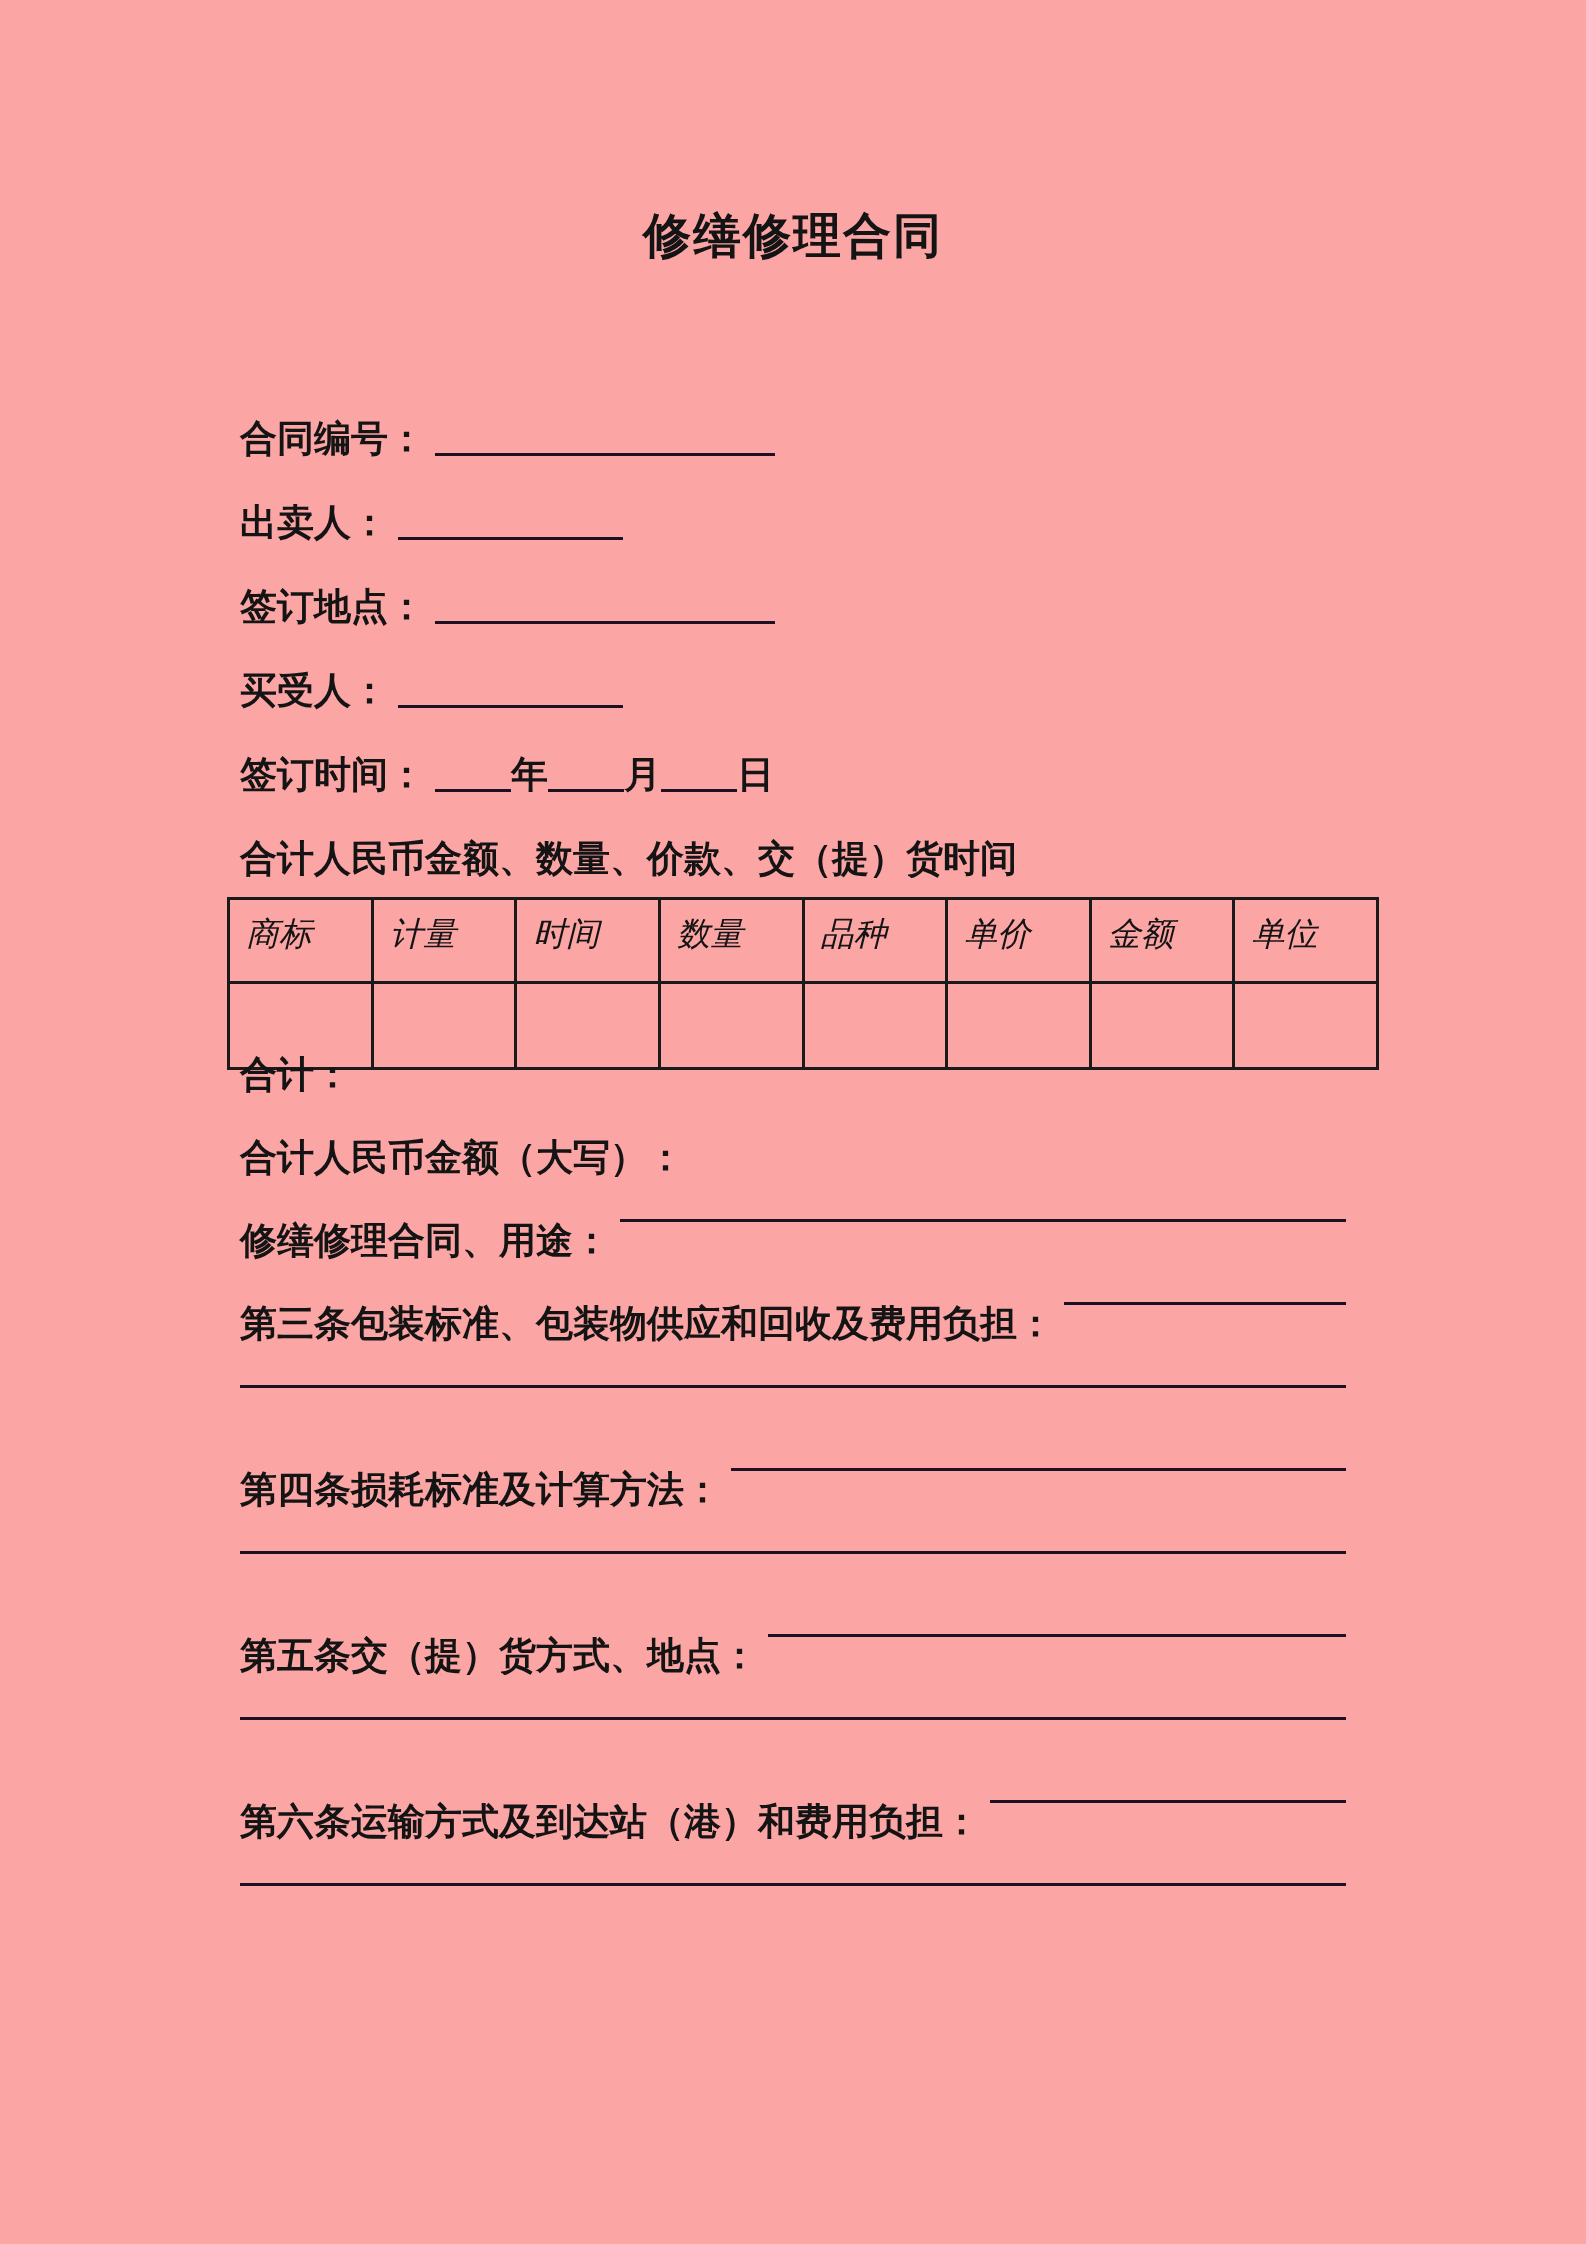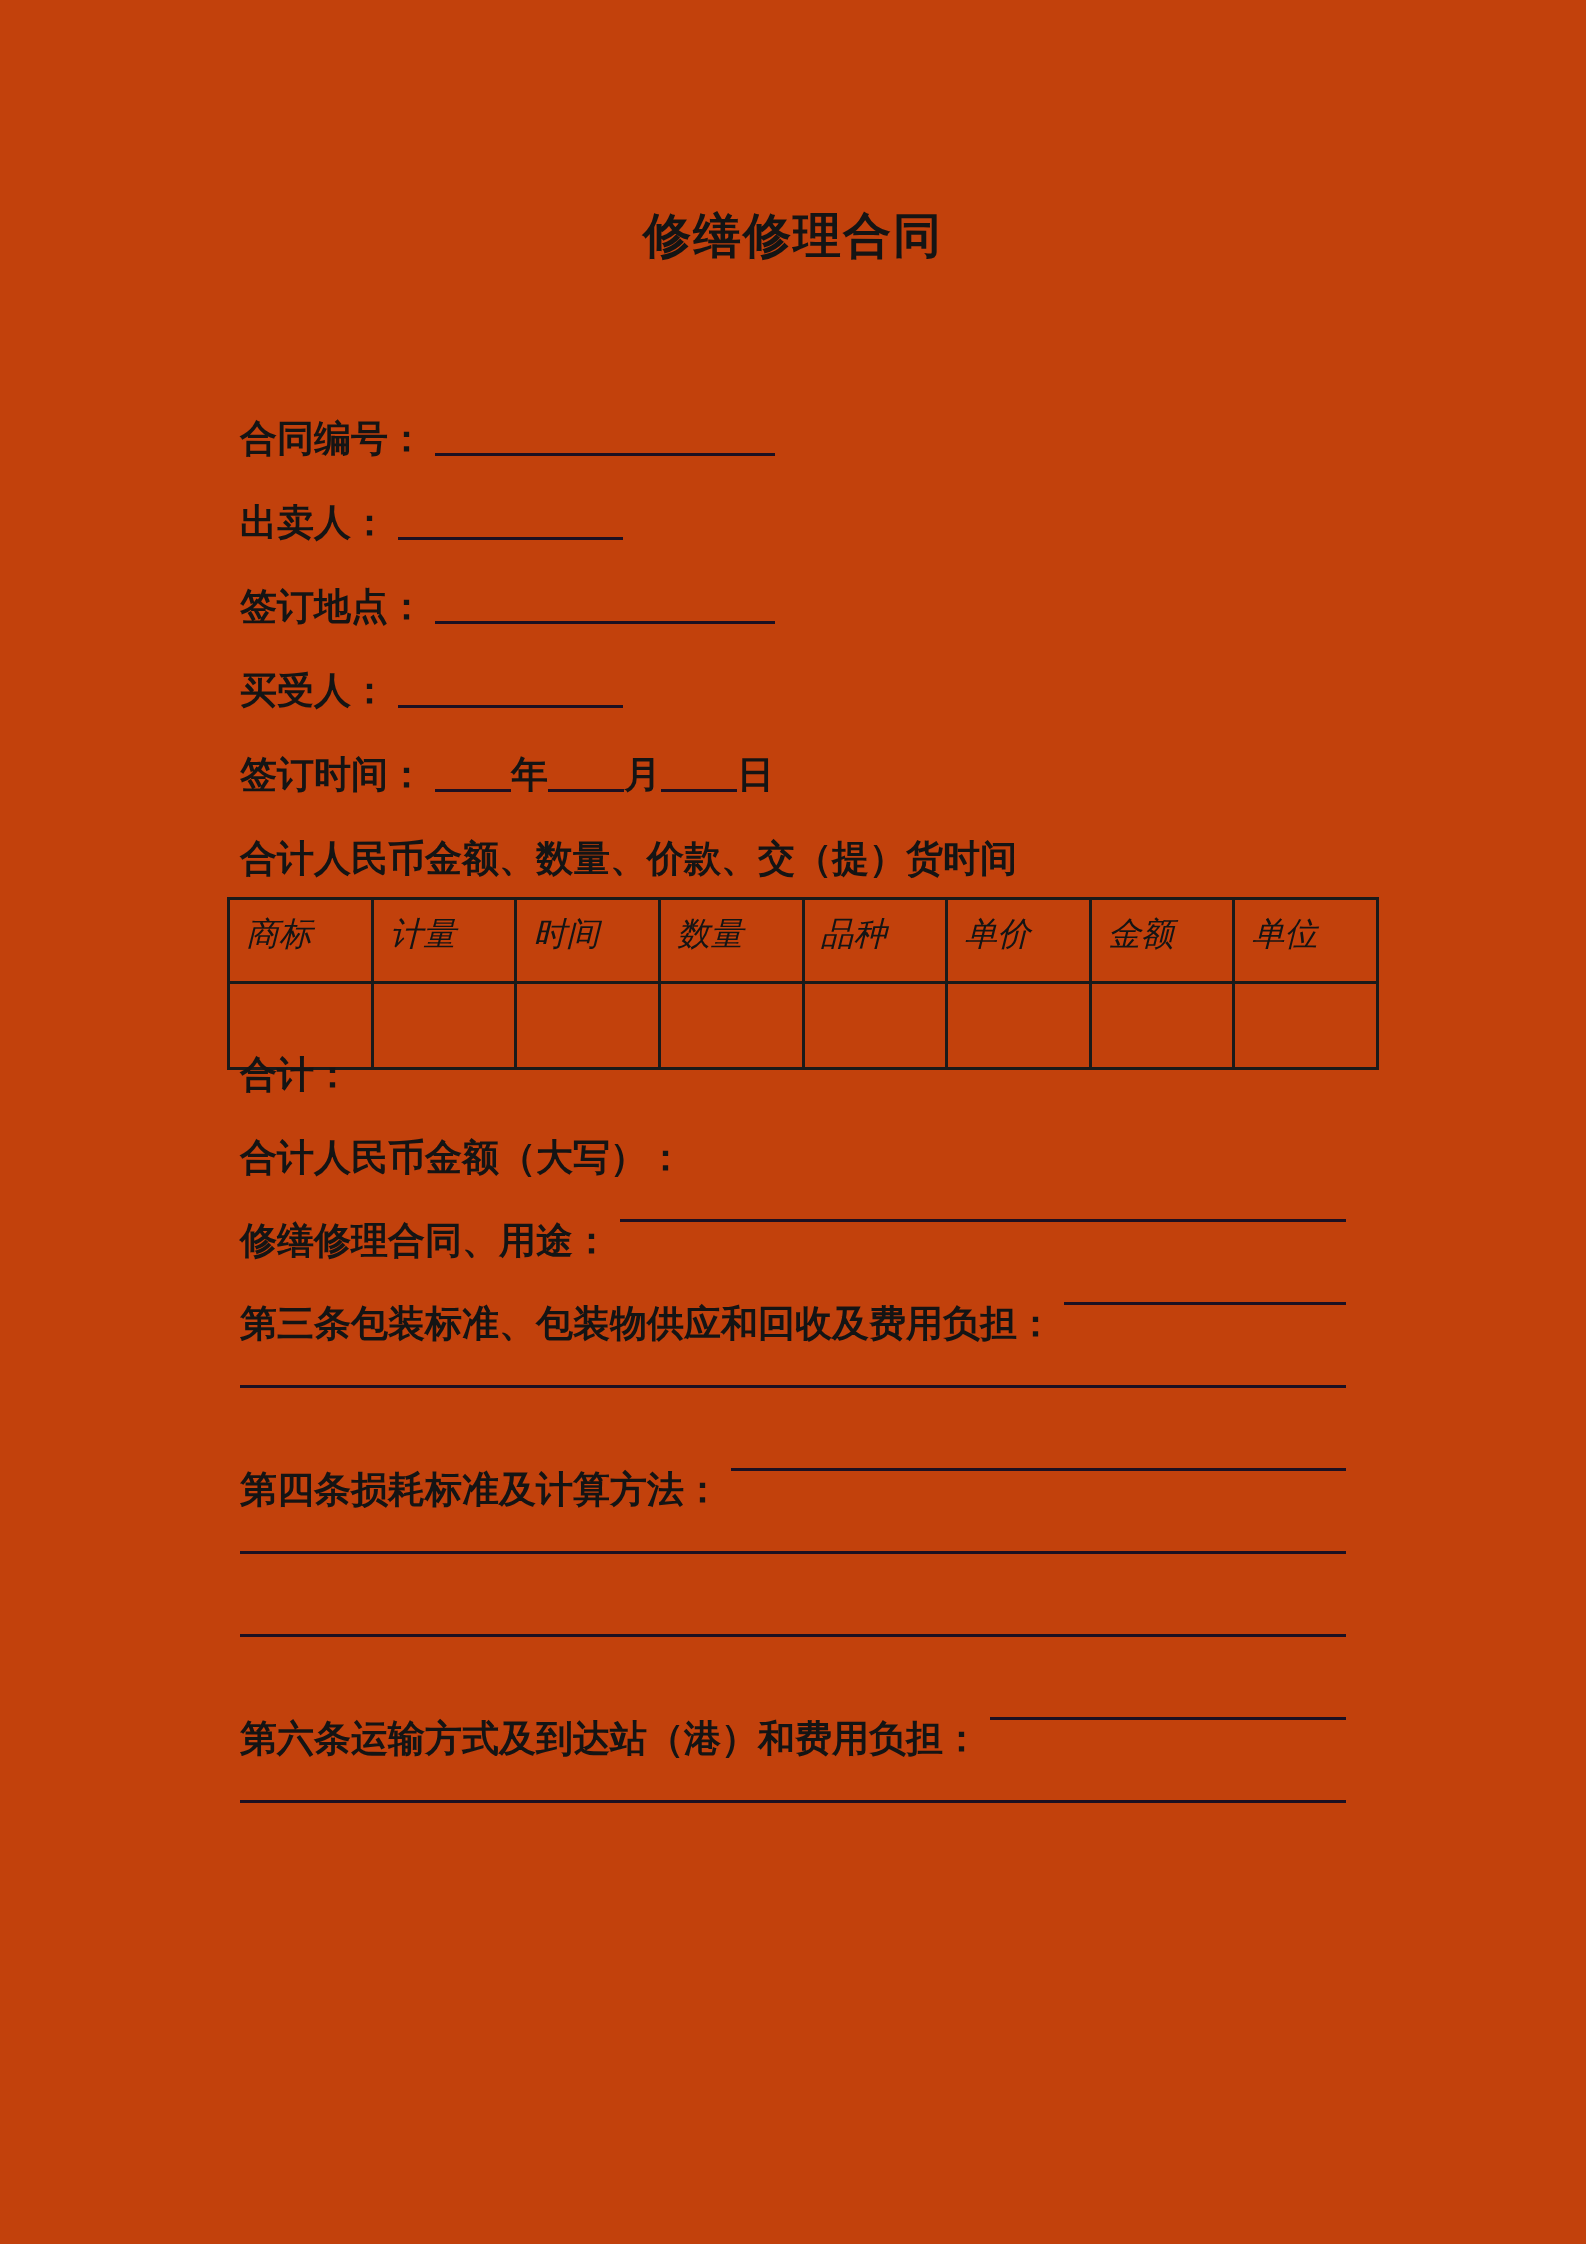--- a/index.html
+++ b/index.html
@@ -1,20 +1,20 @@
 <!DOCTYPE html>
 <html><head>
 <meta charset="utf-8">
 <style>
   html,body{margin:0;padding:0;background:#888;}
   .page{
     position:relative;
     width:1586px;height:2244px;
     margin:0 auto;
-    background:#c2410c;
+    background:#fca5a5;
     font-family:"Liberation Sans","DejaVu Sans",sans-serif;
     color:#141414;
     overflow:hidden;
   }
   .doc-title{
     margin:212px 0 0 0;
     font-size:48px;
     font-weight:bold;
     line-height:1;
     text-align:center;
@@ -182,20 +182,24 @@
 
       <div class="arow">
         <span class="lbl">第四条损耗标准及计算方法：</span>
         <span class="fill"></span>
       </div>
 
       <div class="arow">
         <span class="fill full"></span>
       </div>
 
+      <div class="arow">
+        <span class="lbl">第五条交（提）货方式、地点：</span>
+        <span class="fill"></span>
+      </div>
 
       <div class="arow">
         <span class="fill full"></span>
       </div>
 
       <div class="arow">
         <span class="lbl">第六条运输方式及到达站（港）和费用负担：</span>
         <span class="fill"></span>
       </div>
 

